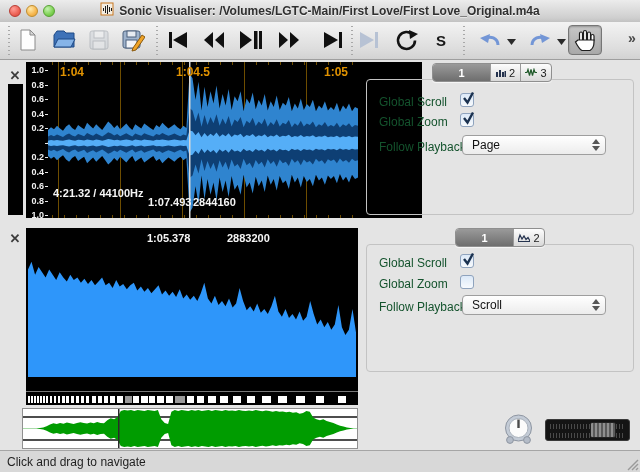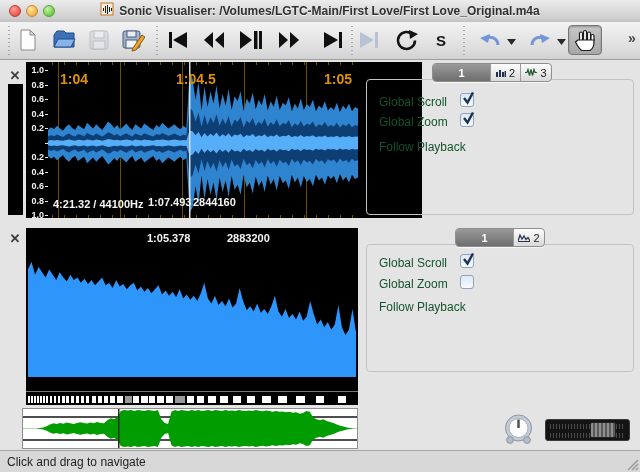--- a/index.html
+++ b/index.html
@@ -27,21 +27,21 @@
     background:linear-gradient(#c6c6c6,#a9a9a9);box-shadow:inset 0 1px 2px rgba(0,0,0,.25);
     display:flex;align-items:center;justify-content:center;box-sizing:border-box;}
   #overflow-btn{left:624px;top:8px;width:16px;height:20px;font-size:14px;color:#4a4a4a;font-weight:bold;text-align:center;}
   
   .closebtn{width:16px;height:16px;display:flex;align-items:center;justify-content:center;
     font-size:13px;font-weight:bold;color:#3c3c3c;}
   #pane1-strip{left:8px;top:84px;width:15px;height:131px;background:#000;}
   #pane1{left:26px;top:62px;width:396px;height:156px;background:#000;overflow:hidden;}
   #pane2{left:26px;top:228px;width:332px;height:177px;background:#000;overflow:hidden;}
   .scale-label{position:absolute;width:18px;text-align:right;font-size:9px;font-weight:bold;color:#f2f2f2;line-height:9px;}
-  .timelabel{position:absolute;top:9px;font-size:14px;font-weight:bold;color:#e09200;}
+  .timelabel{position:absolute;top:3px;font-size:12px;font-weight:bold;color:#e09200;}
   .paneinfo{position:absolute;font-size:11px;font-weight:bold;color:#f5f5f5;}
   #piano{position:absolute;left:0;top:167px;width:332px;height:9px;background:#000;overflow:hidden;}
   .pkey{position:absolute;top:1px;height:7px;background:#fff;}
   .pkey.g{background:#9a9a9a;}
   #pane2-grayline{position:absolute;left:0;top:163px;width:332px;height:1px;background:#787878;}
   
   #overview{left:22px;top:408px;width:336px;height:41px;background:#fff;border:1px solid #909090;box-sizing:border-box;}
   
   .propframe{border:1px solid #c3c3c3;border-radius:4px;}
   .tabgroup{display:flex;height:17px;border:1px solid #8f8f8f;border-radius:4px;overflow:hidden;
@@ -299,21 +299,21 @@
         <rect x="304" y="0" width="1" height="3" fill="#6e4d00"></rect>
         <rect x="304" y="153" width="1" height="3" fill="#6e4d00"></rect>
         <polygon points="0.0,68.0 3.0,65.2 6.0,67.3 9.0,63.7 12.0,66.6 15.0,68.8 18.1,64.4 21.1,62.3 24.1,65.9 27.1,68.0 30.1,63.0 33.1,65.2 36.1,67.3 39.1,60.8 42.1,63.7 45.1,66.6 48.2,62.3 51.2,65.2 54.2,68.0 57.2,63.7 60.2,59.4 63.2,62.3 66.2,65.9 69.2,63.0 72.2,67.3 75.2,64.4 78.3,61.6 81.3,65.2 84.3,68.0 87.3,62.3 90.3,64.4 93.3,66.6 96.3,61.6 99.3,63.7 102.3,65.9 105.3,68.0 108.3,63.0 111.4,65.2 114.4,60.8 117.4,63.7 120.4,66.6 123.4,64.4 126.4,62.3 129.4,65.2 132.4,67.3 135.4,63.7 138.4,65.9 141.5,11.2 144.5,16.2 147.5,37.8 150.5,19.8 153.5,48.6 156.5,24.8 159.5,45.0 162.5,29.2 165.5,41.4 168.5,23.4 171.6,46.4 174.6,32.0 177.6,43.6 180.6,27.0 183.6,47.9 186.6,34.2 189.6,39.2 192.6,29.2 195.6,49.3 198.6,36.4 201.7,41.4 204.7,30.6 207.7,47.2 210.7,37.8 213.7,43.6 216.7,32.0 219.7,48.6 222.7,39.2 225.7,45.0 228.7,33.5 231.7,47.9 234.8,40.7 237.8,43.6 240.8,34.9 243.8,49.3 246.8,41.4 249.8,46.4 252.8,36.4 255.8,47.9 258.8,42.1 261.8,45.0 264.9,37.8 267.9,49.3 270.9,43.6 273.9,46.4 276.9,39.2 279.9,48.6 282.9,45.0 285.9,47.9 288.9,40.7 291.9,50.0 295.0,43.6 298.0,47.2 301.0,41.4 304.0,49.3 307.0,45.0 310.0,46.4 310.0,115.6 307.0,117.0 304.0,112.7 301.0,120.6 298.0,114.8 295.0,118.4 291.9,112.0 288.9,121.3 285.9,114.1 282.9,117.0 279.9,113.4 276.9,122.8 273.9,115.6 270.9,118.4 267.9,112.7 264.9,124.2 261.8,117.0 258.8,119.9 255.8,114.1 252.8,125.6 249.8,115.6 246.8,120.6 243.8,112.7 240.8,127.1 237.8,118.4 234.8,121.3 231.7,114.1 228.7,128.5 225.7,117.0 222.7,122.8 219.7,113.4 216.7,130.0 213.7,118.4 210.7,124.2 207.7,114.8 204.7,131.4 201.7,120.6 198.6,125.6 195.6,112.7 192.6,132.8 189.6,122.8 186.6,127.8 183.6,114.1 180.6,135.0 177.6,118.4 174.6,130.0 171.6,115.6 168.5,138.6 165.5,120.6 162.5,132.8 159.5,117.0 156.5,137.2 153.5,113.4 150.5,142.2 147.5,124.2 144.5,145.8 141.5,150.8 138.4,96.1 135.4,98.3 132.4,94.7 129.4,96.8 126.4,99.7 123.4,97.6 120.4,95.4 117.4,98.3 114.4,101.2 111.4,96.8 108.3,99.0 105.3,94.0 102.3,96.1 99.3,98.3 96.3,100.4 93.3,95.4 90.3,97.6 87.3,99.7 84.3,94.0 81.3,96.8 78.3,100.4 75.2,97.6 72.2,94.7 69.2,99.0 66.2,96.1 63.2,99.7 60.2,102.6 57.2,98.3 54.2,94.0 51.2,96.8 48.2,99.7 45.1,95.4 42.1,98.3 39.1,101.2 36.1,94.7 33.1,96.8 30.1,99.0 27.1,94.0 24.1,96.1 21.1,99.7 18.1,97.6 15.0,93.2 12.0,95.4 9.0,98.3 6.0,94.7 3.0,96.8 0.0,94.0" fill="#2f84cf"></polygon>
         <polygon points="0.0,74.5 3.0,73.1 6.0,74.2 9.0,72.4 12.0,73.8 15.0,74.9 18.1,72.7 21.1,71.6 24.1,73.4 27.1,74.5 30.1,72.0 33.1,73.1 36.1,74.2 39.1,70.9 42.1,72.4 45.1,73.8 48.2,71.6 51.2,73.1 54.2,74.5 57.2,72.4 60.2,70.2 63.2,71.6 66.2,73.4 69.2,72.0 72.2,74.2 75.2,72.7 78.3,71.3 81.3,73.1 84.3,74.5 87.3,71.6 90.3,72.7 93.3,73.8 96.3,71.3 99.3,72.4 102.3,73.4 105.3,74.5 108.3,72.0 111.4,73.1 114.4,70.9 117.4,72.4 120.4,73.8 123.4,72.7 126.4,71.6 129.4,73.1 132.4,74.2 135.4,72.4 138.4,73.4 141.5,46.1 144.5,48.6 147.5,59.4 150.5,50.4 153.5,64.8 156.5,52.9 159.5,63.0 162.5,55.1 165.5,61.2 168.5,52.2 171.6,63.7 174.6,56.5 177.6,62.3 180.6,54.0 183.6,64.4 186.6,57.6 189.6,60.1 192.6,55.1 195.6,65.2 198.6,58.7 201.7,61.2 204.7,55.8 207.7,64.1 210.7,59.4 213.7,62.3 216.7,56.5 219.7,64.8 222.7,60.1 225.7,63.0 228.7,57.2 231.7,64.4 234.8,60.8 237.8,62.3 240.8,58.0 243.8,65.2 246.8,61.2 249.8,63.7 252.8,58.7 255.8,64.4 258.8,61.6 261.8,63.0 264.9,59.4 267.9,65.2 270.9,62.3 273.9,63.7 276.9,60.1 279.9,64.8 282.9,63.0 285.9,64.4 288.9,60.8 291.9,65.5 295.0,62.3 298.0,64.1 301.0,61.2 304.0,65.2 307.0,63.0 310.0,63.7 310.0,98.3 307.0,99.0 304.0,96.8 301.0,100.8 298.0,97.9 295.0,99.7 291.9,96.5 288.9,101.2 285.9,97.6 282.9,99.0 279.9,97.2 276.9,101.9 273.9,98.3 270.9,99.7 267.9,96.8 264.9,102.6 261.8,99.0 258.8,100.4 255.8,97.6 252.8,103.3 249.8,98.3 246.8,100.8 243.8,96.8 240.8,104.0 237.8,99.7 234.8,101.2 231.7,97.6 228.7,104.8 225.7,99.0 222.7,101.9 219.7,97.2 216.7,105.5 213.7,99.7 210.7,102.6 207.7,97.9 204.7,106.2 201.7,100.8 198.6,103.3 195.6,96.8 192.6,106.9 189.6,101.9 186.6,104.4 183.6,97.6 180.6,108.0 177.6,99.7 174.6,105.5 171.6,98.3 168.5,109.8 165.5,100.8 162.5,106.9 159.5,99.0 156.5,109.1 153.5,97.2 150.5,111.6 147.5,102.6 144.5,113.4 141.5,115.9 138.4,88.6 135.4,89.6 132.4,87.8 129.4,88.9 126.4,90.4 123.4,89.3 120.4,88.2 117.4,89.6 114.4,91.1 111.4,88.9 108.3,90.0 105.3,87.5 102.3,88.6 99.3,89.6 96.3,90.7 93.3,88.2 90.3,89.3 87.3,90.4 84.3,87.5 81.3,88.9 78.3,90.7 75.2,89.3 72.2,87.8 69.2,90.0 66.2,88.6 63.2,90.4 60.2,91.8 57.2,89.6 54.2,87.5 51.2,88.9 48.2,90.4 45.1,88.2 42.1,89.6 39.1,91.1 36.1,87.8 33.1,88.9 30.1,90.0 27.1,87.5 24.1,88.6 21.1,90.4 18.1,89.3 15.0,87.1 12.0,88.2 9.0,89.6 6.0,87.8 3.0,88.9 0.0,87.5" fill="#0e3f74"></polygon>
         <polygon points="0.0,78.7 3.0,78.1 6.0,78.5 9.0,77.9 12.0,78.4 15.0,78.8 18.1,78.0 21.1,77.6 24.1,78.3 27.1,78.7 30.1,77.8 33.1,78.1 36.1,78.5 39.1,77.4 42.1,77.9 45.1,78.4 48.2,77.6 51.2,78.1 54.2,78.7 57.2,77.9 60.2,77.1 63.2,77.6 66.2,78.3 69.2,77.8 72.2,78.5 75.2,78.0 78.3,77.5 81.3,78.1 84.3,78.7 87.3,77.6 90.3,78.0 93.3,78.4 96.3,77.5 99.3,77.9 102.3,78.3 105.3,78.7 108.3,77.8 111.4,78.1 114.4,77.4 117.4,77.9 120.4,78.4 123.4,78.0 126.4,77.6 129.4,78.1 132.4,78.5 135.4,77.9 138.4,78.3 141.5,68.4 144.5,69.3 147.5,73.2 150.5,70.0 153.5,75.2 156.5,70.9 159.5,74.5 162.5,71.7 165.5,73.9 168.5,70.6 171.6,74.8 174.6,72.2 177.6,74.3 180.6,71.3 183.6,75.0 186.6,72.6 189.6,73.5 192.6,71.7 195.6,75.3 198.6,73.0 201.7,73.9 204.7,71.9 207.7,74.9 210.7,73.2 213.7,74.3 216.7,72.2 219.7,75.2 222.7,73.5 225.7,74.5 228.7,72.4 231.7,75.0 234.8,73.7 237.8,74.3 240.8,72.7 243.8,75.3 246.8,73.9 249.8,74.8 252.8,73.0 255.8,75.0 258.8,74.0 261.8,74.5 264.9,73.2 267.9,75.3 270.9,74.3 273.9,74.8 276.9,73.5 279.9,75.2 282.9,74.5 285.9,75.0 288.9,73.7 291.9,75.4 295.0,74.3 298.0,74.9 301.0,73.9 304.0,75.3 307.0,74.5 310.0,74.8 310.0,87.2 307.0,87.5 304.0,86.7 301.0,88.1 298.0,87.1 295.0,87.7 291.9,86.6 288.9,88.3 285.9,87.0 282.9,87.5 279.9,86.8 276.9,88.5 273.9,87.2 270.9,87.7 267.9,86.7 264.9,88.8 261.8,87.5 258.8,88.0 255.8,87.0 252.8,89.0 249.8,87.2 246.8,88.1 243.8,86.7 240.8,89.3 237.8,87.7 234.8,88.3 231.7,87.0 228.7,89.6 225.7,87.5 222.7,88.5 219.7,86.8 216.7,89.8 213.7,87.7 210.7,88.8 207.7,87.1 204.7,90.1 201.7,88.1 198.6,89.0 195.6,86.7 192.6,90.3 189.6,88.5 186.6,89.4 183.6,87.0 180.6,90.7 177.6,87.7 174.6,89.8 171.6,87.2 168.5,91.4 165.5,88.1 162.5,90.3 159.5,87.5 156.5,91.1 153.5,86.8 150.5,92.0 147.5,88.8 144.5,92.7 141.5,93.6 138.4,83.7 135.4,84.1 132.4,83.5 129.4,83.9 126.4,84.4 123.4,84.0 120.4,83.6 117.4,84.1 114.4,84.6 111.4,83.9 108.3,84.2 105.3,83.3 102.3,83.7 99.3,84.1 96.3,84.5 93.3,83.6 90.3,84.0 87.3,84.4 84.3,83.3 81.3,83.9 78.3,84.5 75.2,84.0 72.2,83.5 69.2,84.2 66.2,83.7 63.2,84.4 60.2,84.9 57.2,84.1 54.2,83.3 51.2,83.9 48.2,84.4 45.1,83.6 42.1,84.1 39.1,84.6 36.1,83.5 33.1,83.9 30.1,84.2 27.1,83.3 24.1,83.7 21.1,84.4 18.1,84.0 15.0,83.2 12.0,83.6 9.0,84.1 6.0,83.5 3.0,83.9 0.0,83.3" fill="#55aef7"></polygon>
         <rect x="141" y="0" width="1.5" height="156" fill="#d8d8d8"></rect>
       </svg>
     <div class="timelabel" style="left:34px">1:04</div>
     <div class="timelabel" style="left:150px">1:04.5</div>
     <div class="timelabel" style="left:298px">1:05</div>
-    <div class="paneinfo" style="left:27px;top:136px">4:21.32 / 44100Hz</div>
+    <div class="paneinfo" style="left:27px;top:125px">4:21.32 / 44100Hz</div>
     <div class="paneinfo" style="left:122px;top:134px">1:07.493</div>
     <div class="paneinfo" style="left:167px;top:134px">2844160</div>
   </div>
 
   <div class="abs propframe" style="left:366px;top:79px;width:266px;height:134px"></div>
   <div class="abs tabgroup" style="left:432px;top:63px">
     <div class="tab sel" style="width:58px">
         <span>1</span>
       </div>
     <div class="tab" style="width:30px">
@@ -340,20 +340,27 @@
         <path d="M3 7 l3.5 4.5 L12 1.5" fill="none" stroke="#1b3250" stroke-width="2.4"></path>
       </svg>
     </div>
   <div class="abs proplabel" style="left:379px;top:115px">Global Zoom</div>
   <div class="abs checkbox on" style="left:460px;top:113px">
       <svg width="14" height="14">
         <path d="M3 7 l3.5 4.5 L12 1.5" fill="none" stroke="#1b3250" stroke-width="2.4"></path>
       </svg>
     </div>
   <div class="abs proplabel" style="left:379px;top:140px">Follow Playback</div>
+  <div class="abs combo" style="left:462px;top:135px;width:144px">
+    <span class="val">Page</span>
+    <span class="stepper">
+        <span class="up"></span>
+        <span class="dn"></span>
+      </span>
+  </div>
 
   <div class="abs closebtn" style="left:7px;top:230px">✕</div>
   <div id="pane2" class="abs">
     <div class="paneinfo" style="left:121px;top:4px">1:05.378</div>
     <div class="paneinfo" style="left:201px;top:4px">2883200</div>
     <svg id="spec-svg" style="position:absolute;left:0;top:18px" width="332" height="131">
         <polygon points="2,131 2.0,23.6 5.5,15.7 9.1,28.8 12.6,21.0 16.1,26.2 19.6,31.4 23.2,23.6 26.7,28.8 30.2,34.1 33.7,26.2 37.3,31.4 40.8,35.4 44.3,28.8 47.8,34.1 51.4,31.4 54.9,36.7 58.4,32.8 62.0,38.0 65.5,34.1 69.0,39.3 72.5,35.4 76.1,31.4 79.6,39.3 83.1,36.7 86.6,41.9 90.2,34.1 93.7,40.6 97.2,38.0 100.8,43.2 104.3,39.3 107.8,36.7 111.3,44.5 114.9,40.6 118.4,45.8 121.9,41.9 125.4,47.2 129.0,43.2 132.5,39.3 136.0,48.5 139.5,44.5 143.1,49.8 146.6,45.8 150.1,51.1 153.7,43.2 157.2,52.4 160.7,48.5 164.2,53.7 167.8,49.8 171.3,55.0 174.8,47.2 178.3,36.7 181.9,52.4 185.4,57.6 188.9,49.8 192.5,58.9 196.0,55.0 199.5,60.3 203.0,52.4 206.6,61.6 210.1,57.6 213.6,41.9 217.1,55.0 220.7,64.2 224.2,60.3 227.7,65.5 231.2,57.6 234.8,66.8 238.3,62.9 241.8,68.1 245.4,60.3 248.9,49.8 252.4,65.5 255.9,70.7 259.5,62.9 263.0,72.0 266.5,68.1 270.0,73.4 273.6,65.5 277.1,74.7 280.6,70.7 284.2,55.0 287.7,68.1 291.2,78.6 294.7,73.4 298.3,81.2 301.8,76.0 305.3,83.8 308.8,78.6 312.4,58.9 315.9,81.2 319.4,89.1 322.9,83.8 326.5,62.9 330.0,86.5 330,131" fill="#2e96fa"></polygon>
       </svg>
     <div id="pane2-grayline"></div>
     <div id="piano">
@@ -414,20 +421,27 @@
   </div>
   <div class="abs proplabel" style="left:379px;top:256px">Global Scroll</div>
   <div class="abs checkbox on" style="left:460px;top:254px">
       <svg width="14" height="14">
         <path d="M3 7 l3.5 4.5 L12 1.5" fill="none" stroke="#1b3250" stroke-width="2.4"></path>
       </svg>
     </div>
   <div class="abs proplabel" style="left:379px;top:277px">Global Zoom</div>
   <div class="abs checkbox" style="left:460px;top:275px"></div>
   <div class="abs proplabel" style="left:379px;top:300px">Follow Playback</div>
+  <div class="abs combo" style="left:462px;top:295px;width:144px">
+    <span class="val">Scroll</span>
+    <span class="stepper">
+        <span class="up"></span>
+        <span class="dn"></span>
+      </span>
+  </div>
 
   <div id="overview" class="abs">
     <svg id="ov-svg" width="334" height="39">
         <rect x="0" y="7" width="334" height="2" fill="#4e4e4e"></rect>
         <rect x="0" y="30" width="334" height="2" fill="#4e4e4e"></rect>
         <rect x="0" y="19" width="334" height="1" fill="#a9dba9"></rect>
         <polygon points="0.0,19.5 3.4,19.5 6.7,19.5 10.1,19.5 13.5,19.5 16.9,19.1 20.2,18.6 23.6,17.3 27.0,15.4 30.4,14.3 33.7,15.1 37.1,13.9 40.5,14.7 43.9,13.6 47.2,14.3 50.6,14.9 54.0,13.9 57.4,13.2 60.7,13.9 64.1,14.5 67.5,13.6 70.8,14.3 74.2,13.0 77.6,13.9 81.0,14.3 84.3,11.2 87.7,9.3 91.1,10.3 94.5,8.0 97.8,1.9 101.2,1.0 104.6,1.6 108.0,1.0 111.3,1.9 114.7,1.0 118.1,1.4 121.5,1.9 124.8,1.0 128.2,1.6 131.6,1.9 134.9,1.0 138.3,10.3 141.7,13.9 145.1,14.9 148.4,2.8 151.8,1.0 155.2,1.9 158.6,1.0 161.9,1.6 165.3,1.9 168.7,1.0 172.1,1.7 175.4,1.0 178.8,2.1 182.2,1.4 185.6,1.0 188.9,1.9 192.3,1.0 195.7,1.6 199.1,2.1 202.4,1.0 205.8,1.7 209.2,1.4 212.5,1.9 215.9,1.0 219.3,1.7 222.7,2.1 226.0,1.4 229.4,1.9 232.8,1.0 236.2,1.7 239.5,2.3 242.9,1.4 246.3,1.9 249.7,2.8 253.0,2.1 256.4,2.8 259.8,2.5 263.2,3.2 266.5,2.8 269.9,3.8 273.3,3.2 276.6,4.7 280.0,4.0 283.4,1.9 286.8,2.8 290.1,8.4 293.5,10.3 296.9,11.2 300.3,10.3 303.6,12.1 307.0,13.0 310.4,13.9 313.8,15.4 317.1,16.7 320.5,17.6 323.9,18.6 327.3,19.1 330.6,19.5 334.0,19.5 334.0,19.5 330.6,19.5 327.3,19.9 323.9,20.4 320.5,21.4 317.1,22.3 313.8,23.6 310.4,25.1 307.0,26.0 303.6,26.9 300.3,28.8 296.9,27.8 293.5,28.8 290.1,30.6 286.8,36.2 283.4,37.1 280.0,35.0 276.6,34.3 273.3,35.8 269.9,35.2 266.5,36.2 263.2,35.8 259.8,36.5 256.4,36.2 253.0,36.9 249.7,36.2 246.3,37.1 242.9,37.6 239.5,36.7 236.2,37.3 232.8,38.0 229.4,37.1 226.0,37.6 222.7,36.9 219.3,37.3 215.9,38.0 212.5,37.1 209.2,37.6 205.8,37.3 202.4,38.0 199.1,36.9 195.7,37.4 192.3,38.0 188.9,37.1 185.6,38.0 182.2,37.6 178.8,36.9 175.4,38.0 172.1,37.3 168.7,38.0 165.3,37.1 161.9,37.4 158.6,38.0 155.2,37.1 151.8,38.0 148.4,36.2 145.1,24.1 141.7,25.1 138.3,28.8 134.9,38.0 131.6,37.1 128.2,37.4 124.8,38.0 121.5,37.1 118.1,37.6 114.7,38.0 111.3,37.1 108.0,38.0 104.6,37.4 101.2,38.0 97.8,37.1 94.5,31.0 91.1,28.8 87.7,29.7 84.3,27.8 81.0,24.7 77.6,25.1 74.2,26.0 70.8,24.7 67.5,25.4 64.1,24.5 60.7,25.1 57.4,25.8 54.0,25.1 50.6,24.1 47.2,24.7 43.9,25.4 40.5,24.3 37.1,25.1 33.7,23.9 30.4,24.7 27.0,23.6 23.6,21.7 20.2,20.4 16.9,19.9 13.5,19.5 10.1,19.5 6.7,19.5 3.4,19.5 0.0,19.5" fill="#009c00"></polygon>
         <rect x="95" y="0" width="1.5" height="39" fill="#2a2a2a"></rect>
       </svg>
   </div>

